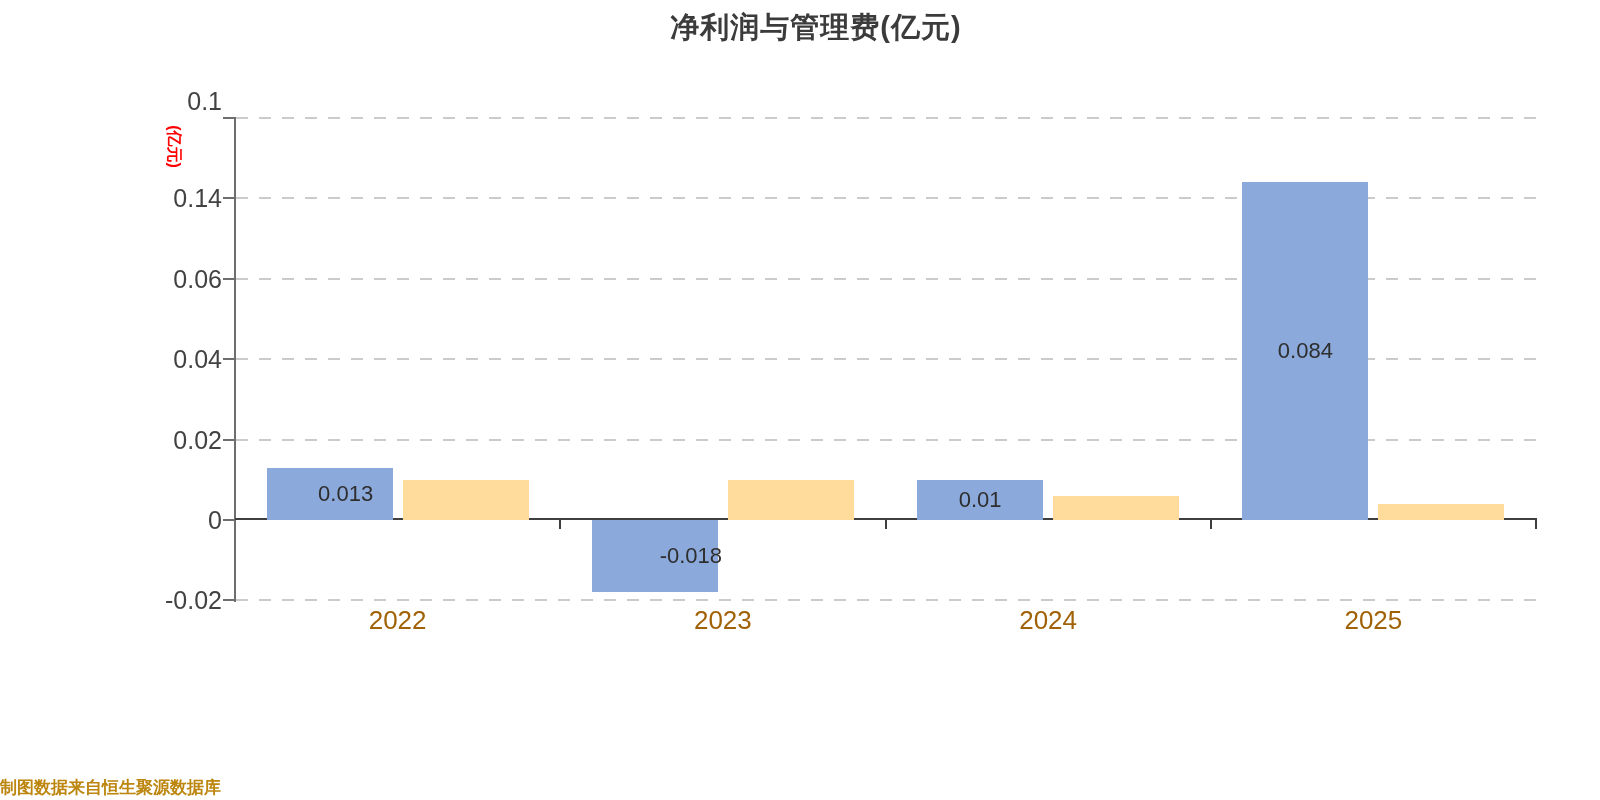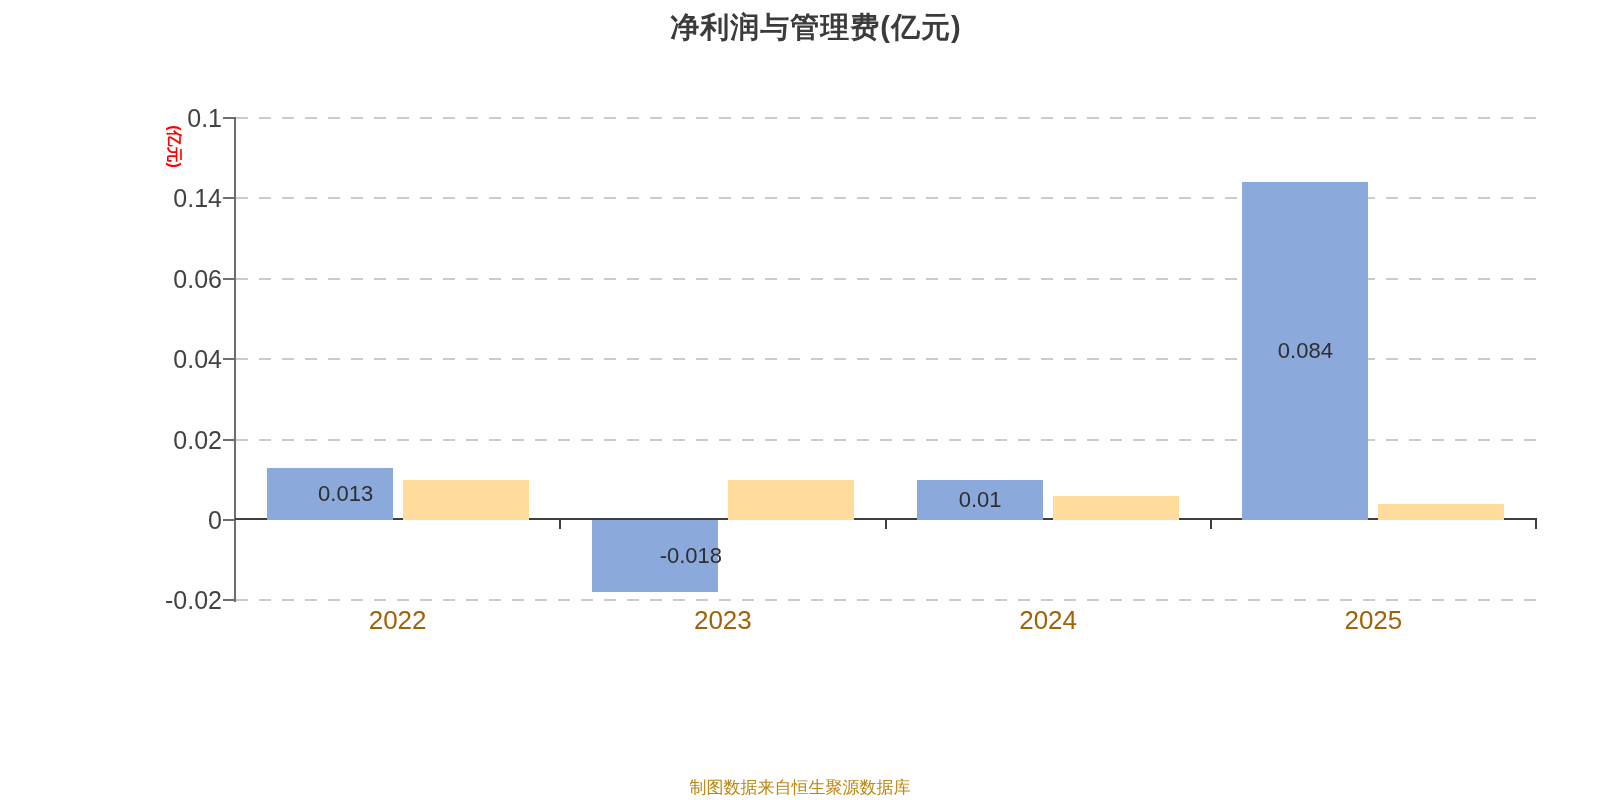--- a/index.html
+++ b/index.html
@@ -41,41 +41,41 @@
     font-size:22px;color:#2e2e2e;
   }
   .legend{
     position:absolute;top:719px;left:0;width:1600px;height:30px;
     display:flex;align-items:center;justify-content:center;gap:26px;
   }
   .legend-item{display:flex;align-items:center;gap:10px;cursor:pointer;}
   .legend-swatch{width:50px;height:28px;border-radius:7px;display:inline-block;}
   .legend-label{font-size:25px;color:#464646;}
   .source-note{
-    position:absolute;top:776px;left:0;width:1600px;text-align:center;
-    font-size:17px;font-weight:normal;color:#bc860f;
+    position:absolute;top:776px;left:0;width:1600px;
+    font-size:17px;font-weight:bold;color:#bc860f;
   }
 </style>
 </head>
 <body>
 
 <div id="stage">
   <div class="chart-title">净利润与管理费(亿元)</div>
 
   <div class="y-axis-name">
     <span>(亿元)</span>
   </div>
 
   <div id="plot">
     <div class="y-axis-line"></div>
 
     <div class="x-axis-line"></div>
   <div class="gridline" style="top: 117px;"></div>
       <div class="ytick-mark" style="top: 117px;"></div>
-      <div class="ytick-label" style="top: 103px;">0.1</div>
+      <div class="ytick-label" style="top: 86px;">0.1</div>
       <div class="gridline" style="top: 197.4px;"></div>
       <div class="ytick-mark" style="top: 197.4px;"></div>
       <div class="ytick-label" style="top: 183.4px;">0.14</div>
       <div class="gridline" style="top: 277.8px;"></div>
       <div class="ytick-mark" style="top: 277.8px;"></div>
       <div class="ytick-label" style="top: 263.8px;">0.06</div>
       <div class="gridline" style="top: 358.2px;"></div>
       <div class="ytick-mark" style="top: 358.2px;"></div>
       <div class="ytick-label" style="top: 344.2px;">0.04</div>
       <div class="gridline" style="top: 438.6px;"></div>

